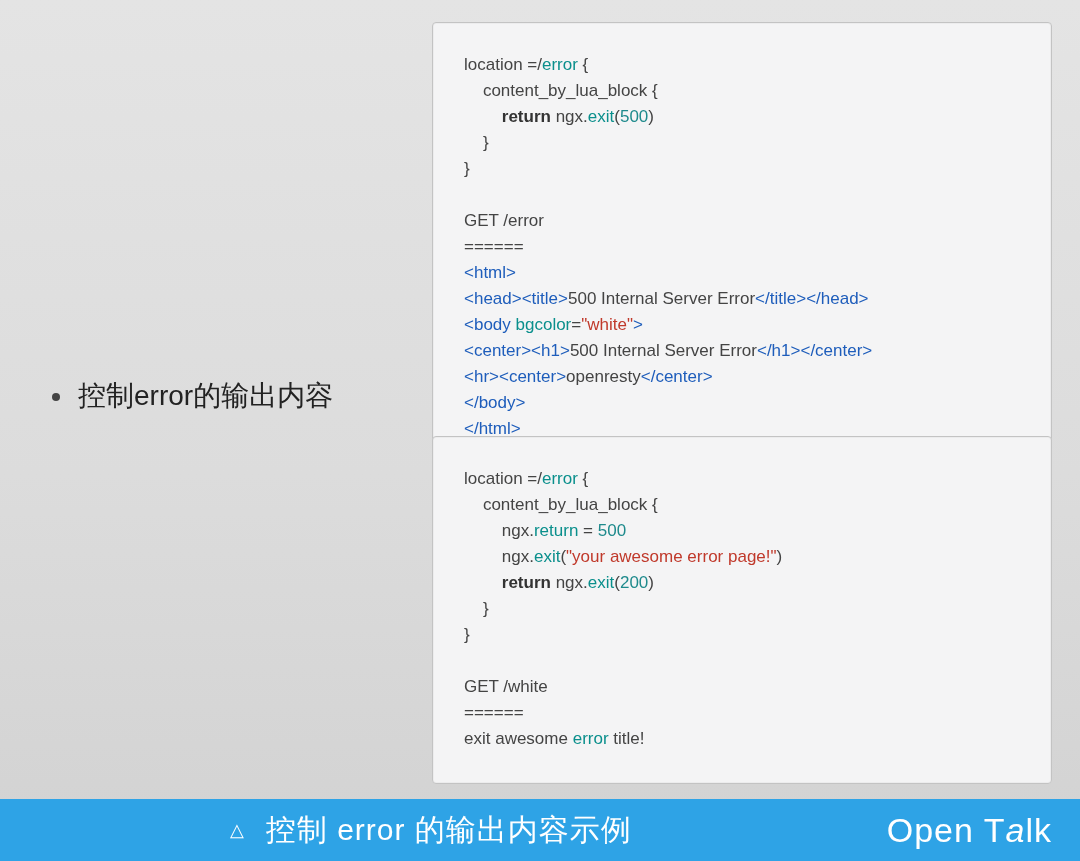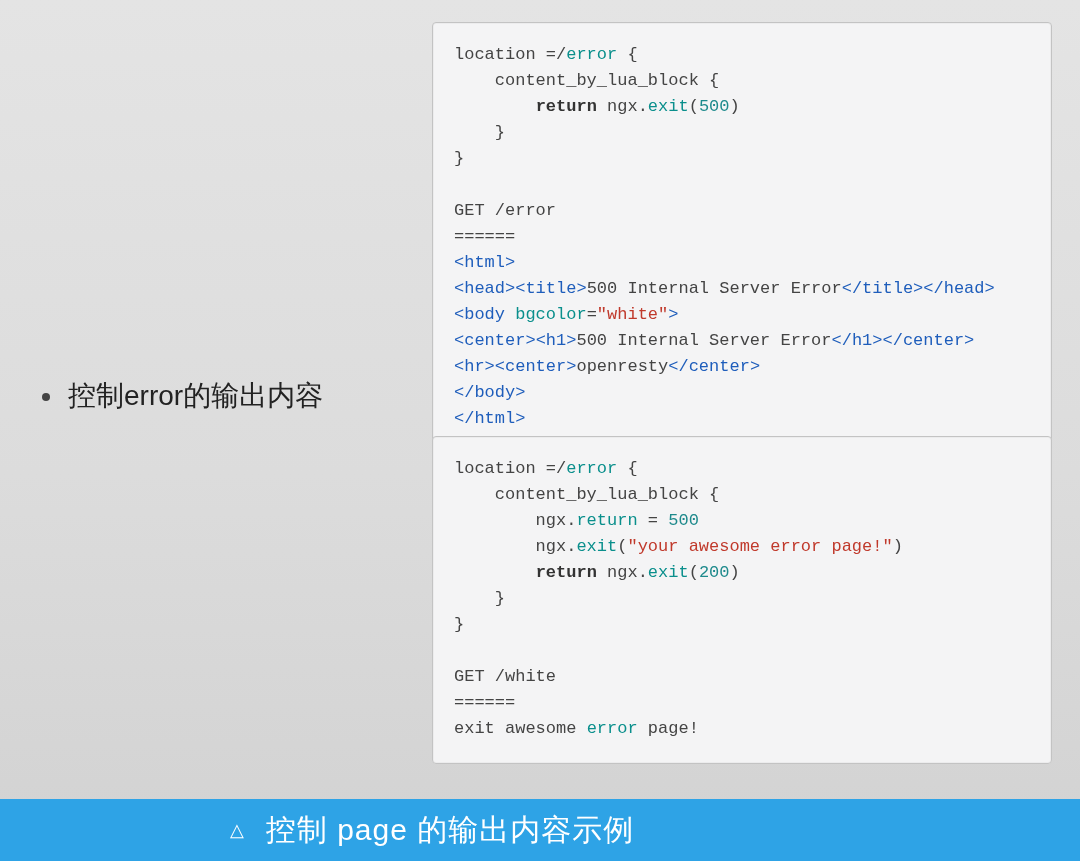--- a/index.html
+++ b/index.html
@@ -1,32 +1,32 @@
 <!DOCTYPE html>
 <html><head>
 <meta charset="utf-8">
 <style>
   html,body{margin:0;padding:0;width:1080px;height:861px;font-family:"Microsoft YaHei","Hiragino Sans GB",sans-serif;background:#dcdcdc;overflow:hidden}
   .slide{position:absolute;top:0;left:0;width:1080px;height:861px;background:linear-gradient(180deg,#e4e4e4 0%,#dcdcdc 55%,#d2d2d2 100%)}
-  .bullet{position:absolute;left:42px;top:378px;font-size:28px;color:#222;line-height:36px;font-weight:400}
+  .bullet{position:absolute;left:52px;top:378px;font-size:28px;color:#222;line-height:36px;font-weight:400}
   .bullet .dot{display:inline-block;width:8px;height:8px;background:#444;border-radius:50%;margin-right:18px;vertical-align:4px}
   .code-card{position:absolute;left:432px;width:620px;background:#f4f4f5;border:1px solid #c3c3c3;border-radius:4px;padding:16px 18px 18px 18px;box-sizing:border-box;font-family:Menlo,Consolas,"Courier New",monospace;font-size:17px;line-height:26px;color:#444;box-shadow:0 0 0 1px rgba(0,0,0,.03) inset}
   .code-card.top{top:22px}
   .code-card.bot{top:436px}
   .c-blue{color:#1e5dbb}
   .c-teal{color:#0a8f8c}
   .c-num{color:#1e8a8c}
   .c-kw{color:#333;font-weight:700}
   .c-str{color:#c0392b}
   .footer{position:absolute;left:0;bottom:0;width:1080px;height:62px;background:#2ea3e6;color:#fff;display:flex;align-items:center}
   .footer .tri{margin-left:230px;margin-right:22px;font-size:18px;letter-spacing:0}
   .footer .caption{font-size:30px;letter-spacing:1px}
   .footer .brand{position:absolute;right:28px;font-size:34px;font-weight:300;letter-spacing:1px;font-family:"Segoe UI Light","Helvetica Neue",sans-serif}
   .brand .slashA{font-style:italic}
-  pre{margin:3px;white-space:pre;font-family:Liberation Mono, monospace;font-size:inherit}
+  pre{margin:13px;white-space:pre;font-family:Liberation Sans, sans-serif;font-size:inherit}
 </style>
 </head>
 <body>
 
 <div class="slide">
 
   <div class="bullet">
     <span class="dot"></span><span>控制</span><span>error</span><span>的输出内容</span>
   </div>
 
@@ -52,21 +52,24 @@
 <pre><span>location =/</span><span class="c-teal">error</span><span> {</span>
 <span>    content_by_lua_block {</span>
 <span>        ngx.</span><span class="c-teal">return</span><span> = </span><span class="c-num">500</span>
 <span>        ngx.</span><span class="c-teal">exit</span><span>(</span><span class="c-str">"your awesome error page!"</span><span>)</span>
 <span>        </span><span class="c-kw">return</span><span> ngx.</span><span class="c-teal">exit</span><span>(</span><span class="c-num">200</span><span>)</span>
 <span>    }</span>
 <span>}</span>
 <span></span>
 <span>GET /white</span>
 <span>======</span>
-<span>exit awesome </span><span class="c-teal">error</span><span> page!</span></pre>
+<span>exit awesome </span><span class="c-teal">error</span><span> title!</span></pre>
   </div>
 
   <div class="footer">
     <span class="tri">△</span>
-    <span class="caption">控制 page 的输出内容示例</span>
+    <span class="caption">控制 error 的输出内容示例</span>
+    <span class="brand">
+      <span>Open T</span><span class="slashA">a</span><span>lk</span>
+    </span>
   </div>
 
 </div>
 
 </body></html>

